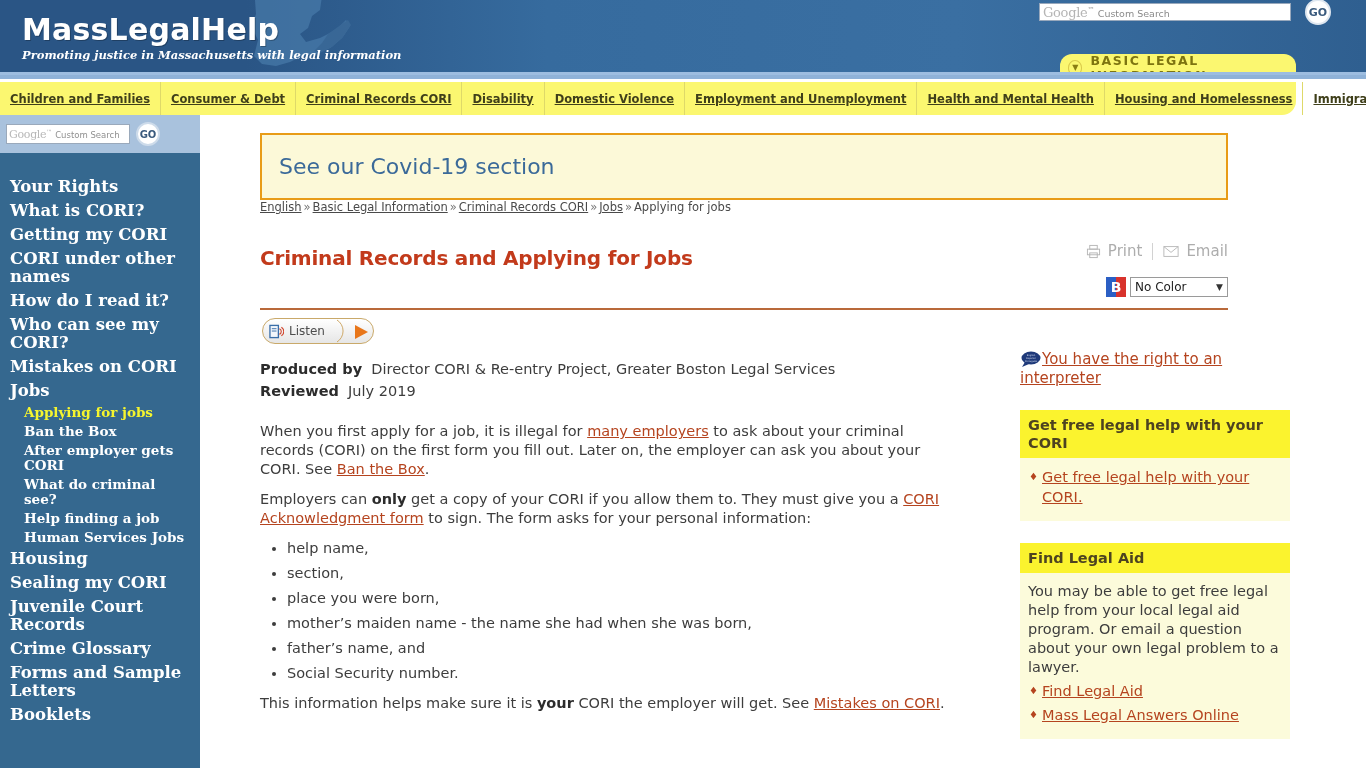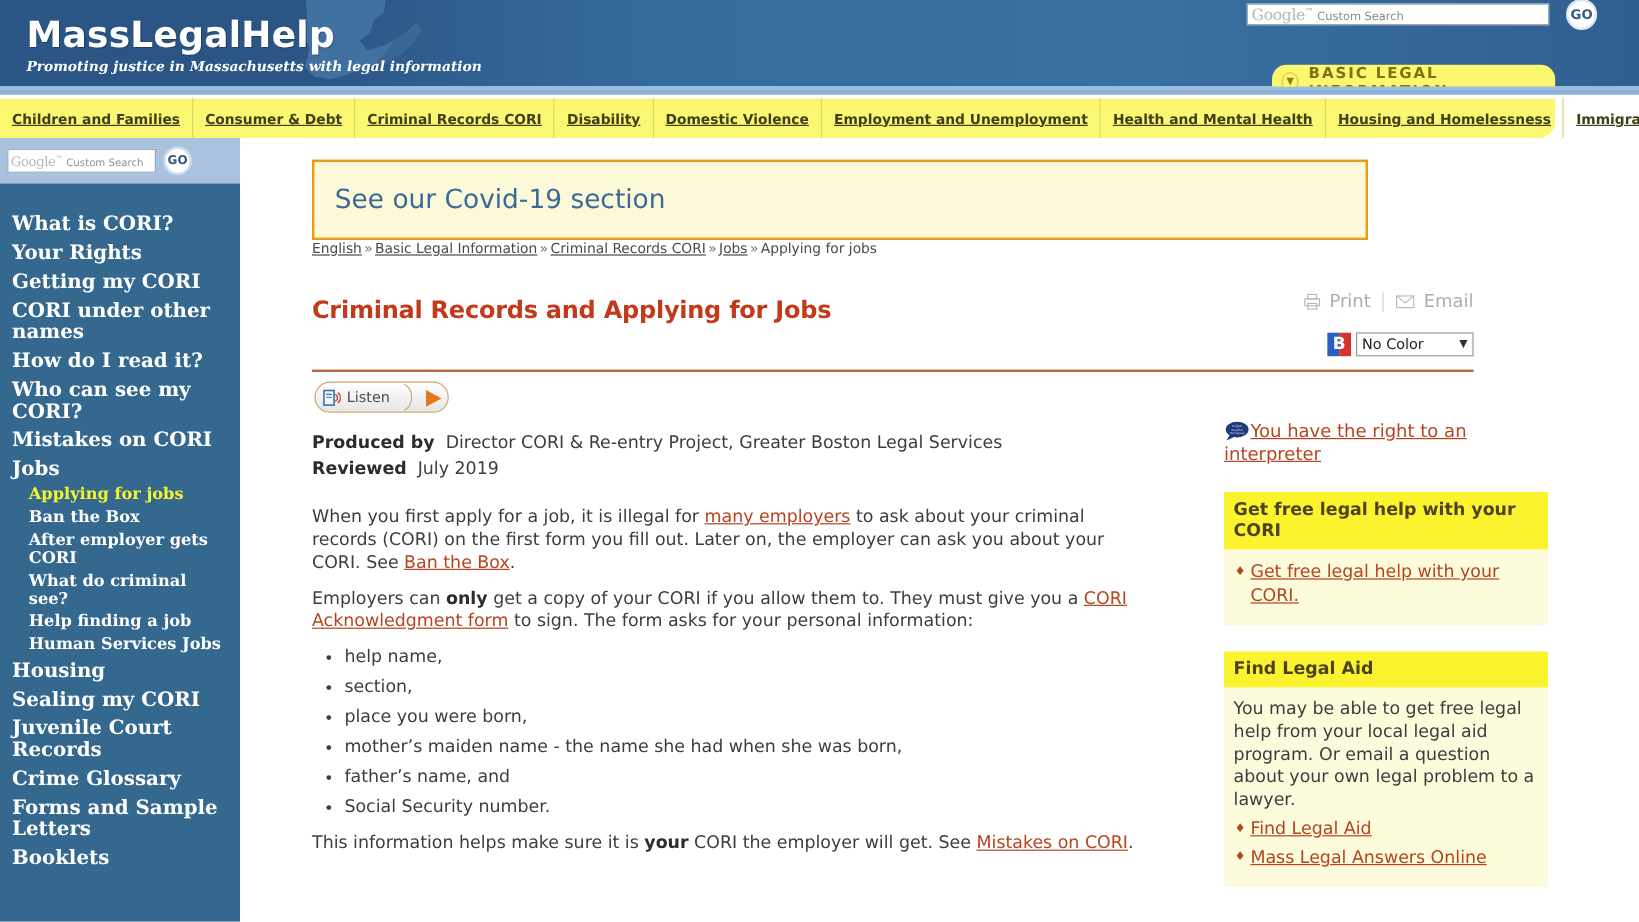--- a/index.html
+++ b/index.html
@@ -144,21 +144,21 @@
   }
   .sb-link.sub {
     font-size: 13.5px; line-height: 15px;
     padding: 2px 12px 2px 24px;
   }
   .sb-link.active { color: #f5f52e; }
 
   
   #covid-banner {
     position: absolute; left: 260px; top: 133px;
-    width: 880px; height: 67px;
+    width: 968px; height: 67px;
     background: #fcf9d8; border: 2px solid #e89c17;
     display: flex; align-items: center; padding-left: 17px;
   }
   #covid-text {
     font-size: 22px; color: #3b6a99; font-weight: normal;
     font-family: "DejaVu Sans","Liberation Sans",sans-serif;
   }
 
   #breadcrumb {
     position: absolute; left: 260px; top: 200px;
@@ -325,22 +325,22 @@
   <div id="sidebar-search">
     <div id="sb-search-box">
       <div id="sb-search-ph">
         <span class="g">Google</span><span class="tm">™</span>&nbsp;<span class="cs">Custom Search</span>
       </div>
     </div>
     <div id="sb-go">GO</div>
   </div>
 
   <div id="sidebar-menu">
+    <a class="sb-link">Your Rights</a>
     <a class="sb-link">What is CORI?</a>
-    <a class="sb-link">Your Rights</a>
     <a class="sb-link">Getting my CORI</a>
     <a class="sb-link">CORI under other names</a>
     <a class="sb-link">How do I read it?</a>
     <a class="sb-link">Who can see my CORI?</a>
     <a class="sb-link">Mistakes on CORI</a>
     <a class="sb-link">Jobs</a>
     <a class="sb-link sub active">Applying for jobs</a>
     <a class="sb-link sub">Ban the Box</a>
     <a class="sb-link sub">After employer gets CORI</a>
     <a class="sb-link sub">What do criminal see?</a>

